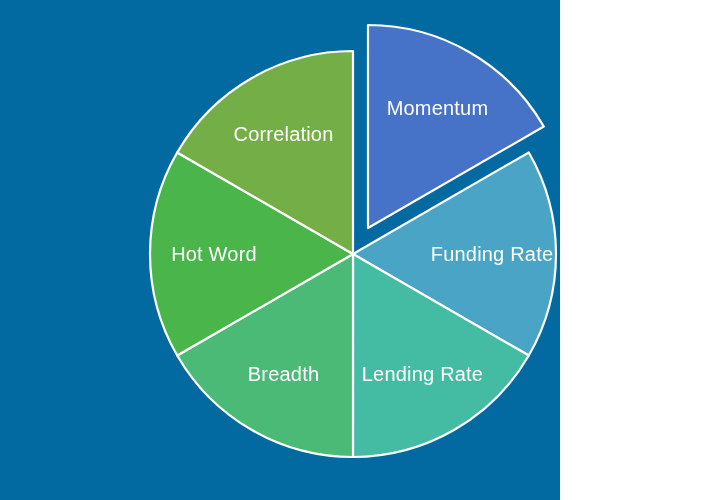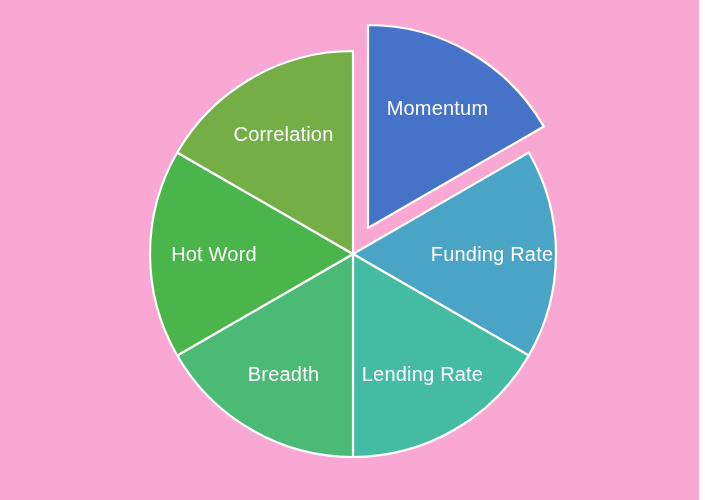--- a/index.html
+++ b/index.html
@@ -2,23 +2,23 @@
 <html><head>
 <meta charset="utf-8">
 <style>
   html, body {
     margin: 0;
     padding: 0;
     background: #ffffff;
   }
   .stage {
     position: relative;
-    width: 699px;
+    width: 560px;
     height: 500px;
-    background: #f9a8d4;
+    background: #0369a1;
     overflow: hidden;
     font-family: "Liberation Sans", sans-serif;
   }
   svg.pie {
     display: block;
     width: 705px;
     height: 500px;
   }
   svg.pie path.slice {
     stroke: #ffffff;

